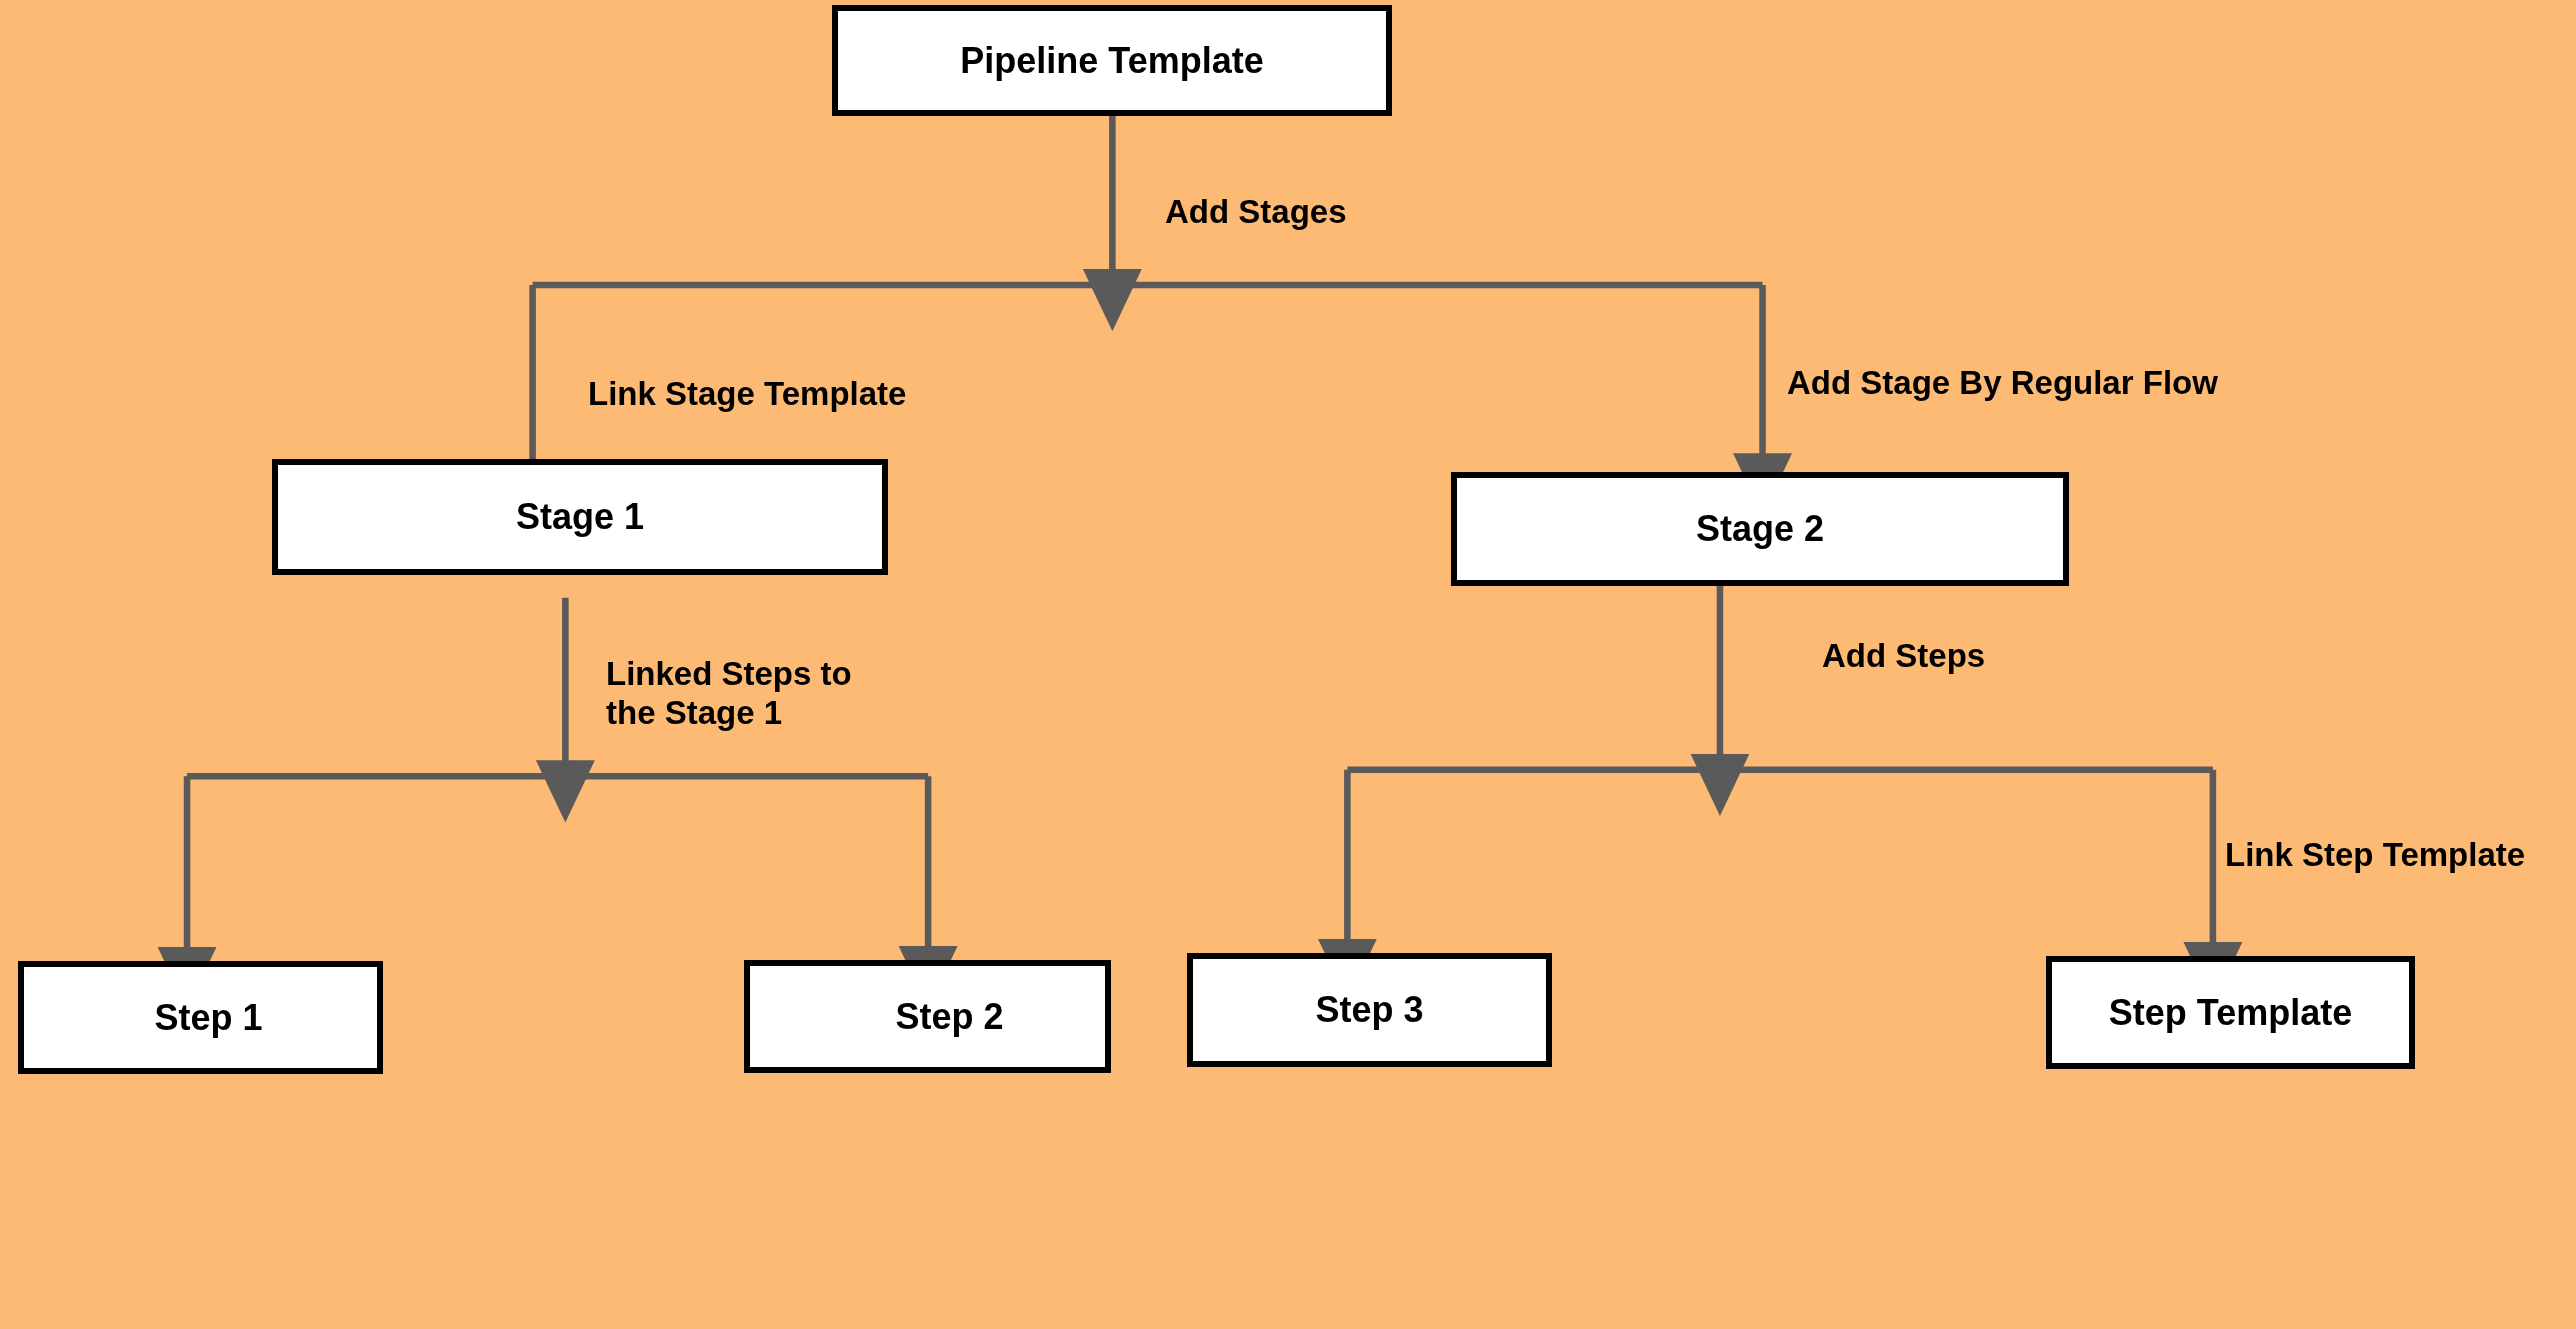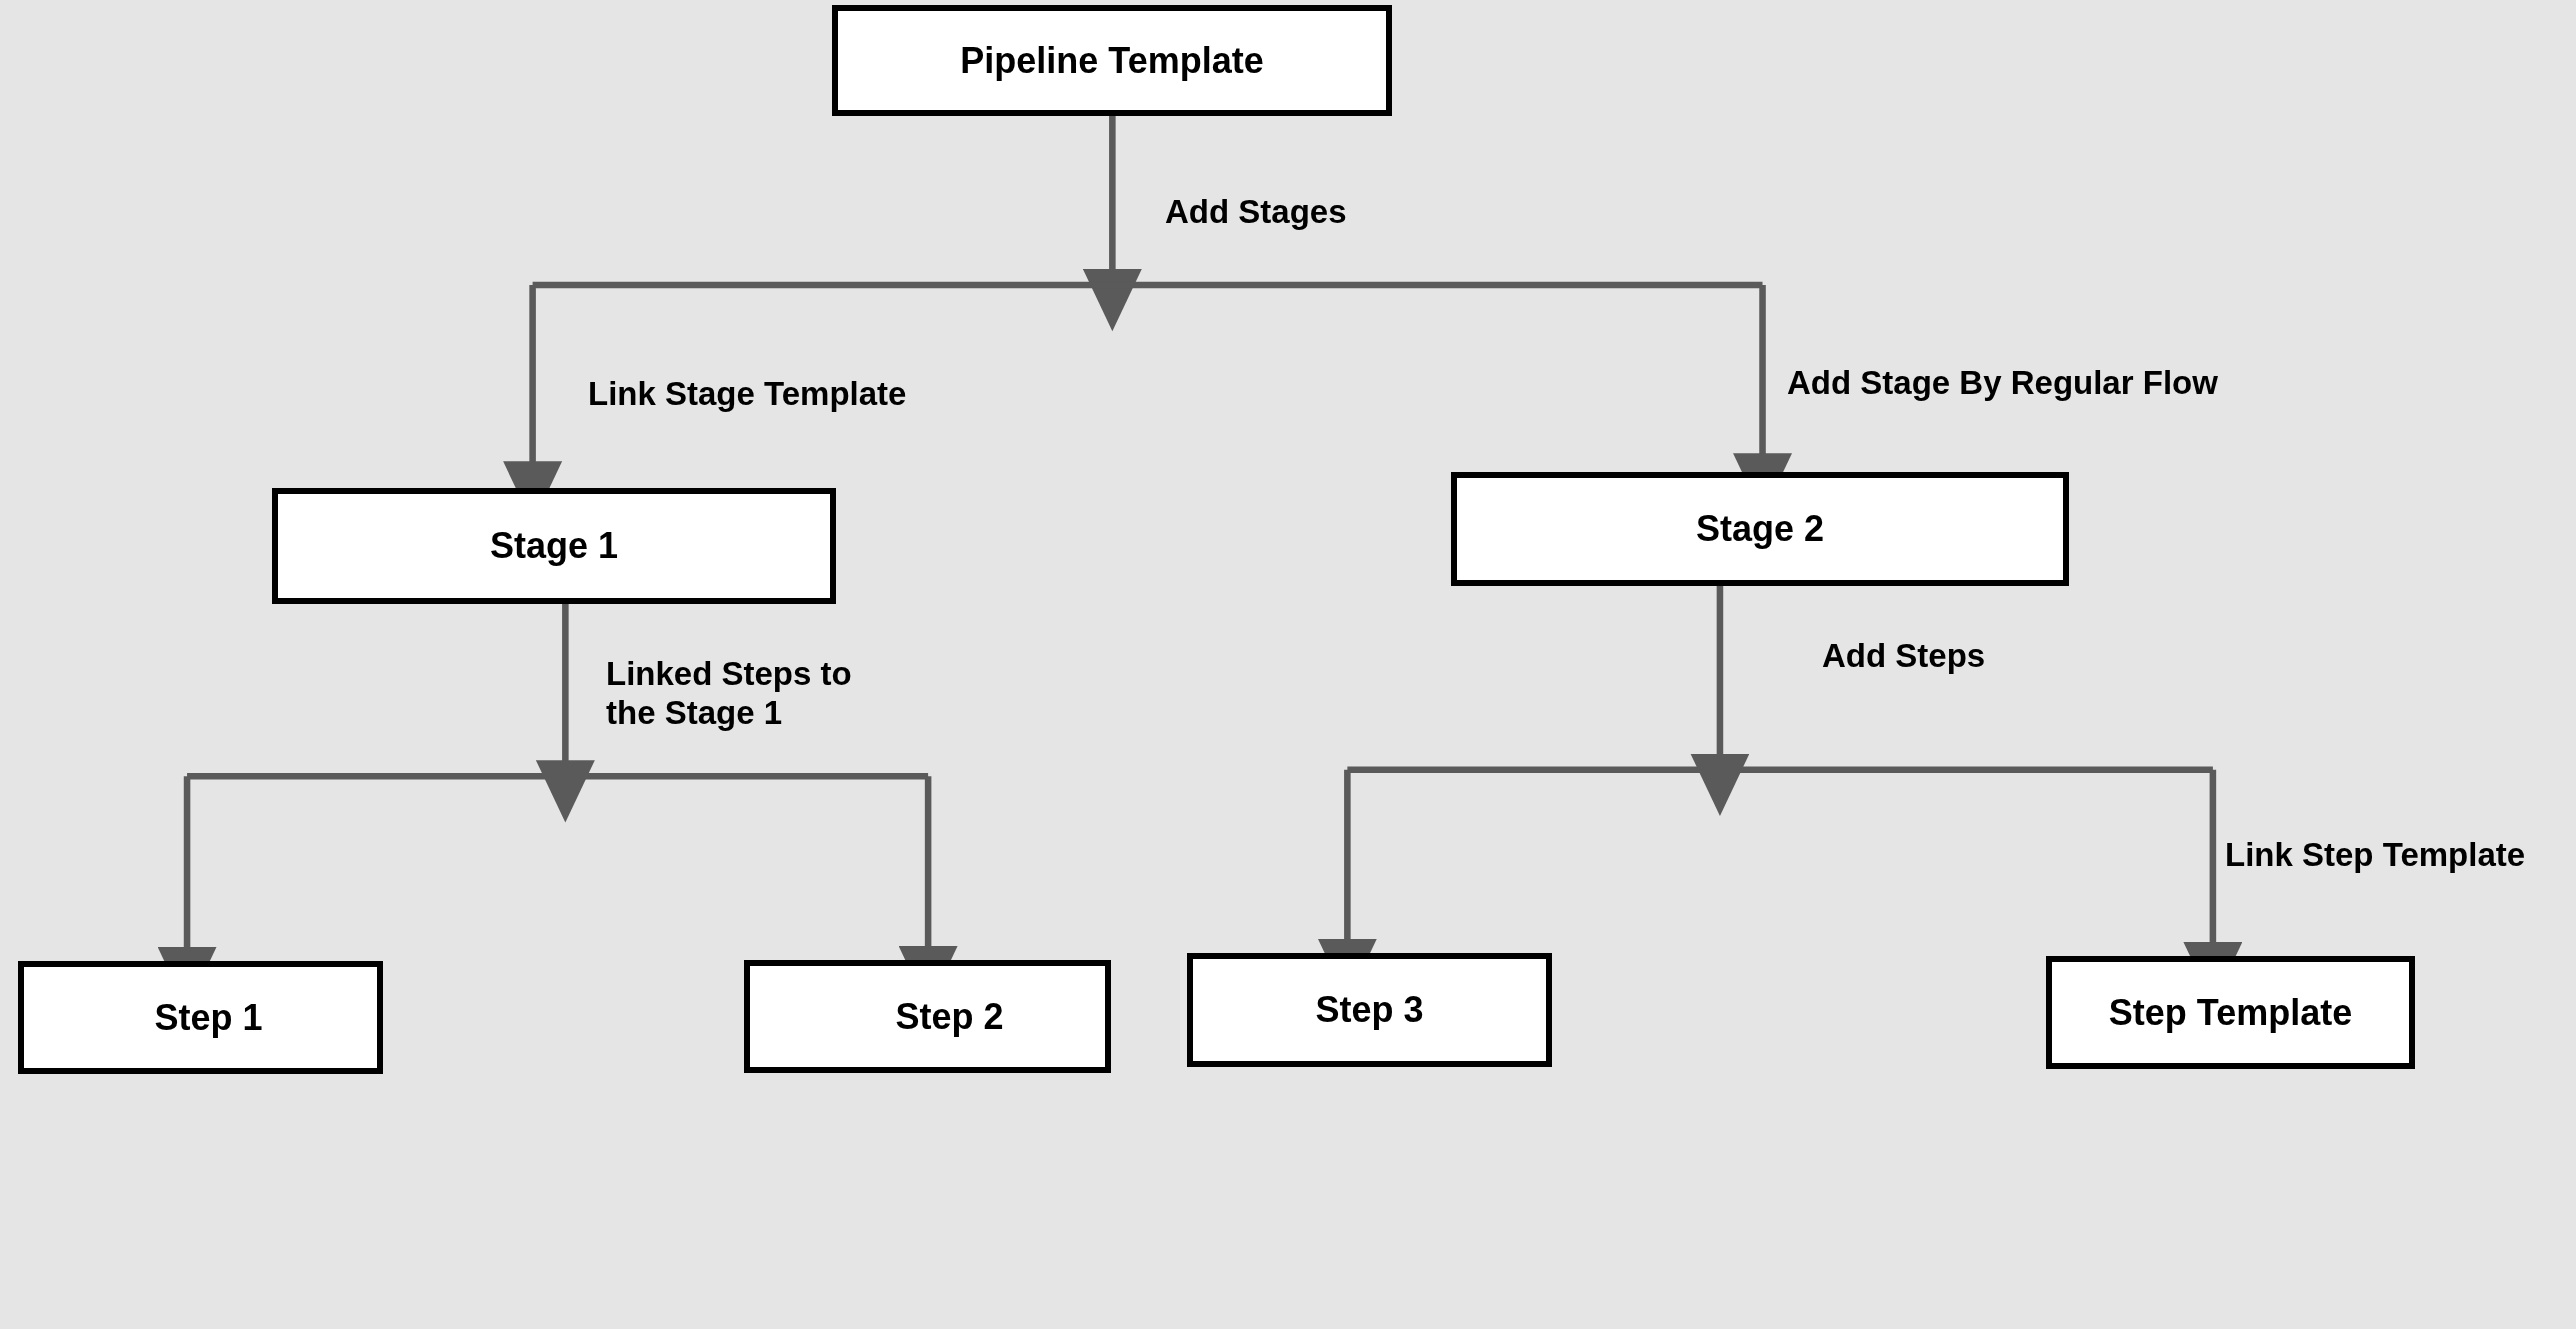--- a/index.html
+++ b/index.html
@@ -9,21 +9,21 @@
     background: #ffffff;
   }
   body {
     font-family: "Liberation Sans", sans-serif;
     -webkit-font-smoothing: antialiased;
   }
   #diagram-root {
     position: relative;
     width: 2576px;
     height: 1329px;
-    background: #e5e5e5;
+    background: #fdba74;
     overflow: hidden;
   }
   #edge-layer {
     position: absolute;
     left: 0;
     top: 0;
     width: 2576px;
     height: 1329px;
     pointer-events: none;
   }
@@ -119,21 +119,21 @@
 
     <g>
       <path d="M2702,940 L2702,1152" stroke="#5A5A5A" stroke-width="8" fill="none" marker-end="url(#arrowhead)"></path>
     </g>
   </svg>
 
   <div class="node" style="left:832px; top:4.9px; width:560px; height:111px;">
     <span class="node-label">Pipeline Template</span>
   </div>
 
-  <div class="node" style="left:272px; top:488px; width:564px; height:116px;">
+  <div class="node" style="left:272px; top:459px; width:616px; height:116px;">
     <span class="node-label">Stage 1</span>
   </div>
 
   <div class="node" style="left:1451px; top:472px; width:618px; height:114px;">
     <span class="node-label">Stage 2</span>
   </div>
 
   <div class="node" style="left:18px; top:961px; width:365px; height:113px;padding-left:16px;">
     <span class="node-label">Step 1</span>
   </div>

